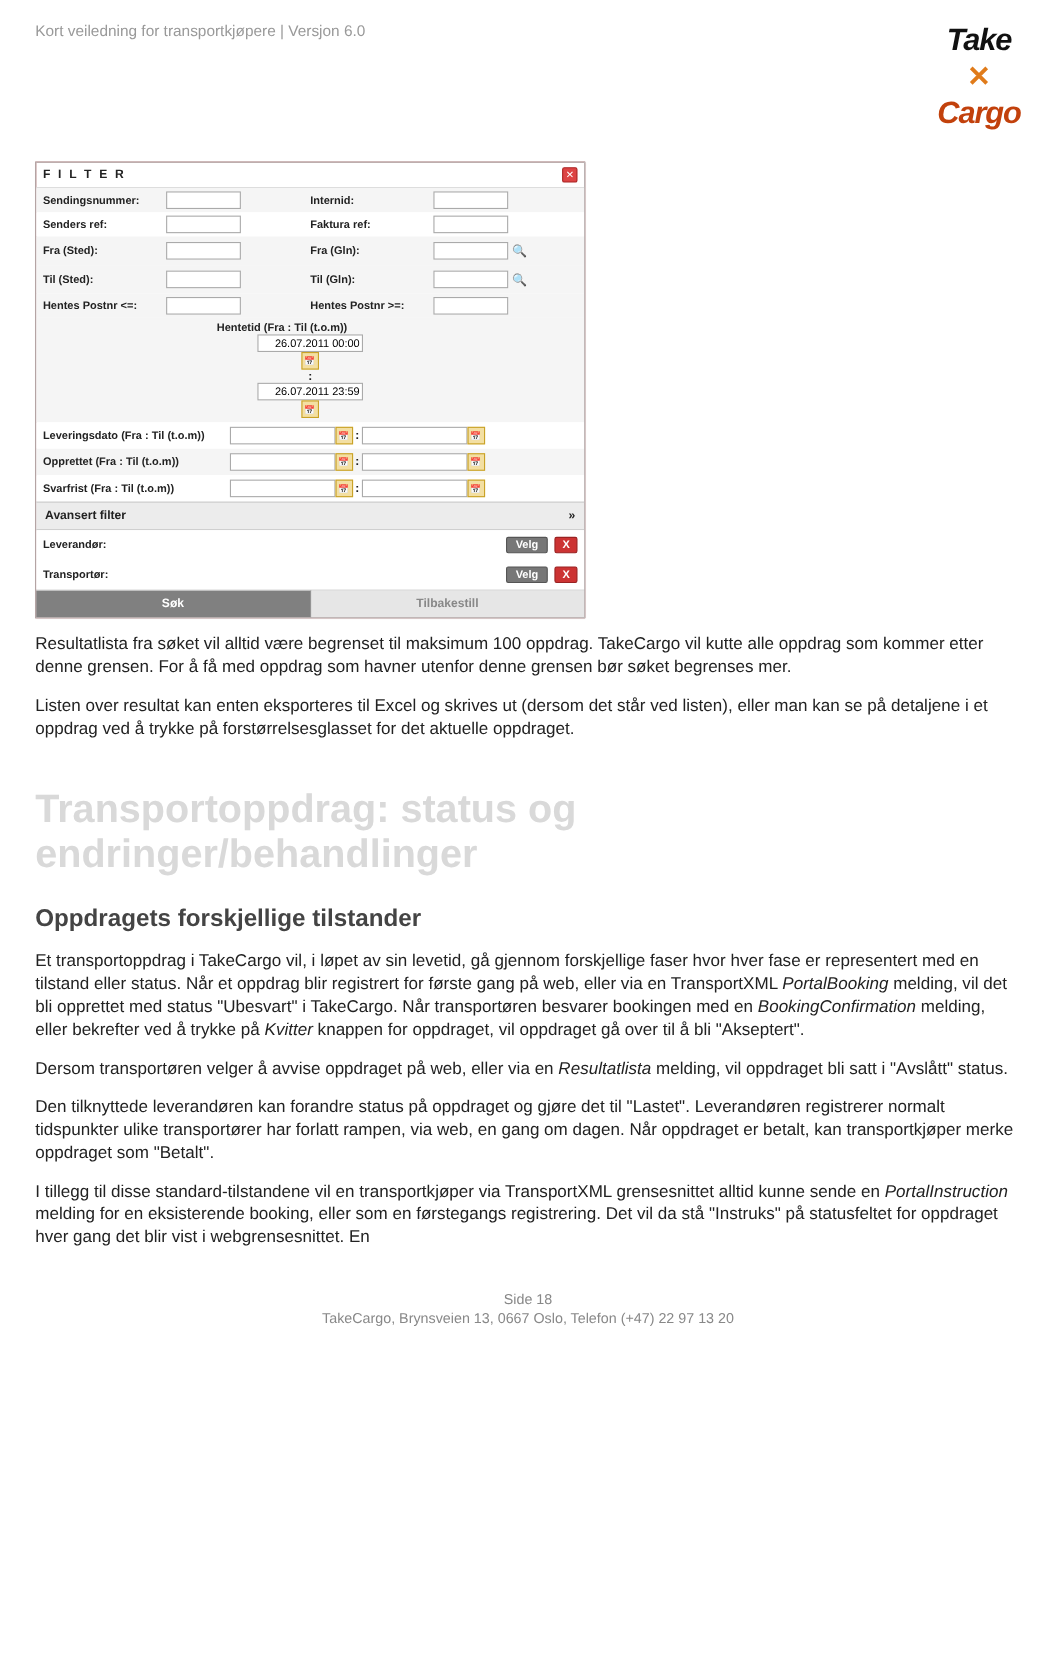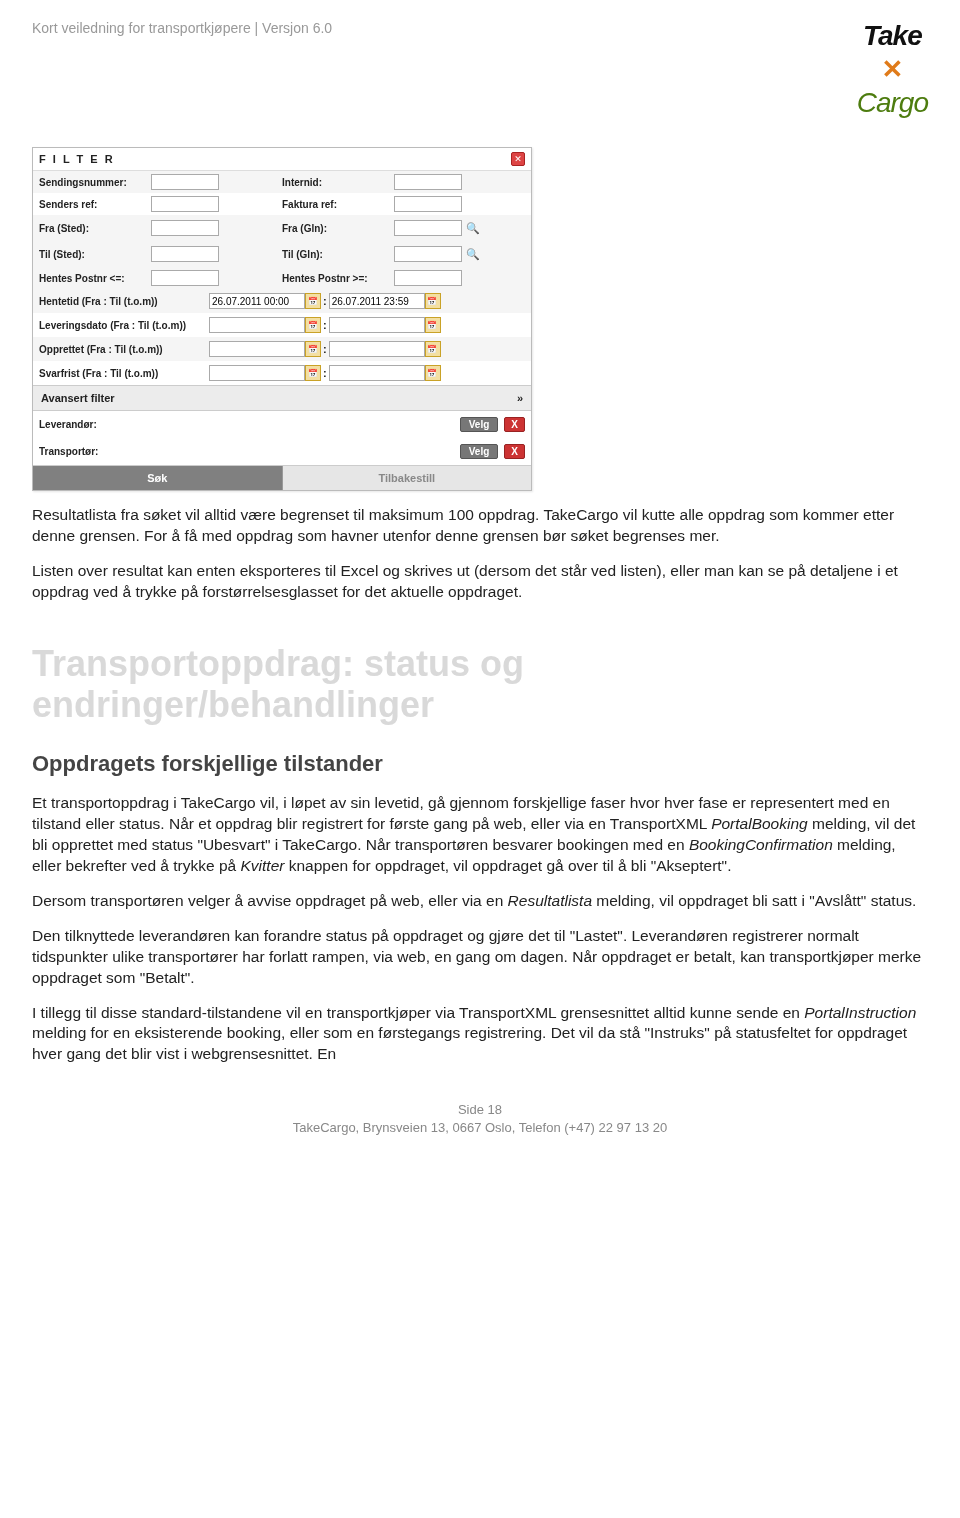--- a/index.html
+++ b/index.html
@@ -13,21 +13,21 @@
   }
   .page-header {
     display: flex;
     justify-content: space-between;
     align-items: flex-start;
     margin-bottom: 28px;
   }
   .doc-title { font-size: 14px; color: #999; }
   .logo { display: flex; align-items: center; gap: 2px; flex-direction: column; }
   .logo-take { font-weight: 900; font-size: 28px; color: #111; font-style: italic; letter-spacing: -1px; }
-  .logo-cargo { font-weight: 400; font-size: 28px; color: #4d7c0f; font-style: italic; letter-spacing: -1px; }
+  .logo-cargo { font-weight: 700; font-size: 28px; color: #c2410c; font-style: italic; letter-spacing: -1px; }
   .logo-x { font-size: 26px; color: #e07b1a; font-weight: bold; margin: 0 2px; }
 
   .filter-panel {
     width: 500px;
     border: 1px solid #bbb;
     background: #7f1d1d;
     font-size: 11px;
     box-shadow: 1px 1px 2px rgba(0,0,0,0.1);
   }
   .filter-titlebar {
@@ -60,20 +60,21 @@
   .filter-row.grey { background: #f5f5f5; }
   .pair { display: flex; align-items: center; flex: 1; gap: 4px; }
   .flabel { font-weight: bold; width: 108px; font-size: 10px; }
   .finput {
     border: 1px solid #aaa;
     height: 16px;
     width: 68px;
     font-size: 10px;
     padding: 0 2px;
     background: #fff;
+    text-align: right;
   }
   .wide { width: 96px; }
   .mag { width: 14px; height: 14px; display:inline-flex; align-items:center; justify-content:center; }
   .cal { width: 16px; height: 16px; background:#f3dfa2; border:1px solid #c9a227; display:inline-flex; align-items:center; justify-content:center; font-size:8px; color:#a06000;}
   .sep { font-weight:bold; margin: 0 2px; }
 
   .adv-header {
     background: #ececec;
     font-weight: bold;
     font-size: 11px;
@@ -198,21 +199,21 @@
         <span class="flabel">Hentes Postnr &lt;=:</span>
         <input class="finput" style="">
       </div>
       <div class="pair">
         <span class="flabel">Hentes Postnr &gt;=:</span>
         <input class="finput" style="">
       </div>
     </div>
 
     <div id="date-rows">
-        <div class="filter-row grey" style="padding: 4px 6px;">
+        <div class="filter-row grey" style="padding: 4px 6px; flex-direction: column;">
     <span class="flabel" style="width:170px">Hentetid (Fra : Til (t.o.m))</span>
     <input class="finput wide" value="26.07.2011 00:00" style="">
     <span class="cal">📅</span>
     <span class="sep">:</span>
     <input class="finput wide" value="26.07.2011 23:59" style="">
     <span class="cal">📅</span>
         </div>
         <div class="filter-row" style="padding: 4px 6px;">
     <span class="flabel" style="width:170px">Leveringsdato (Fra : Til (t.o.m))</span>
     <input class="finput wide" value="" style="">

